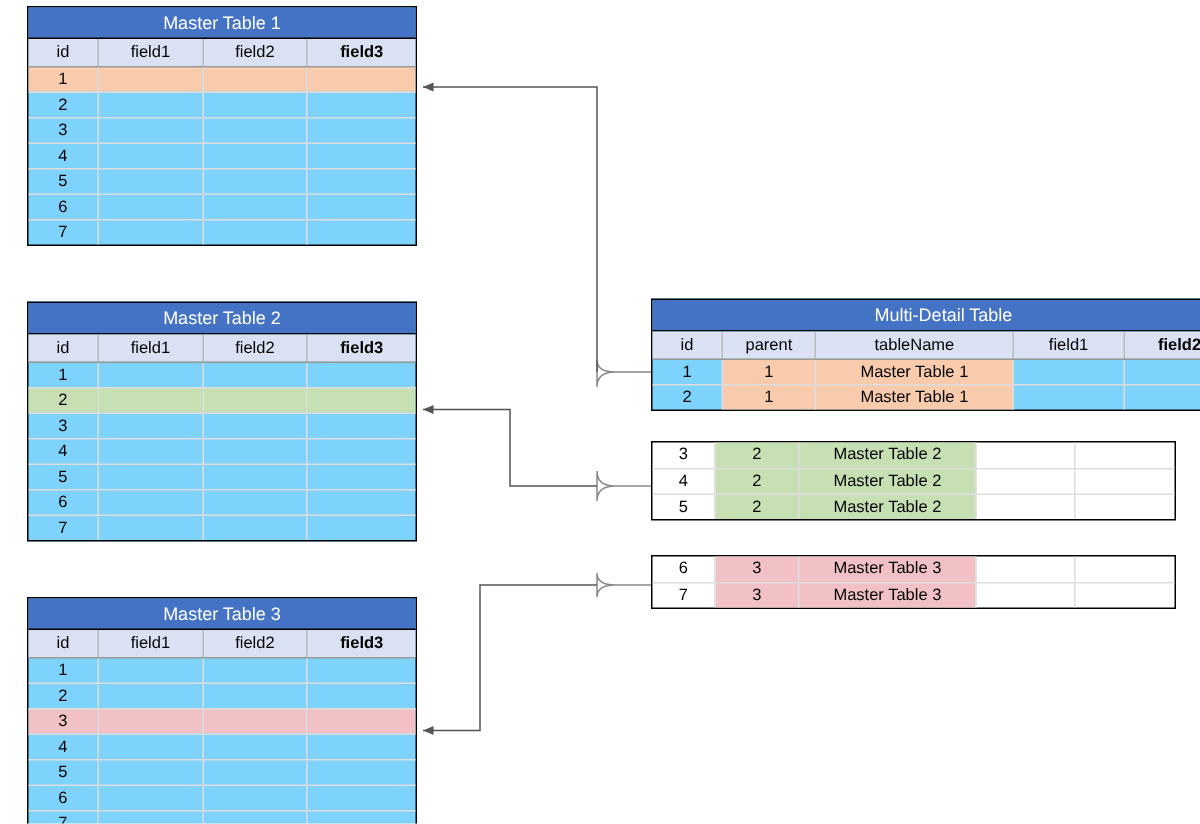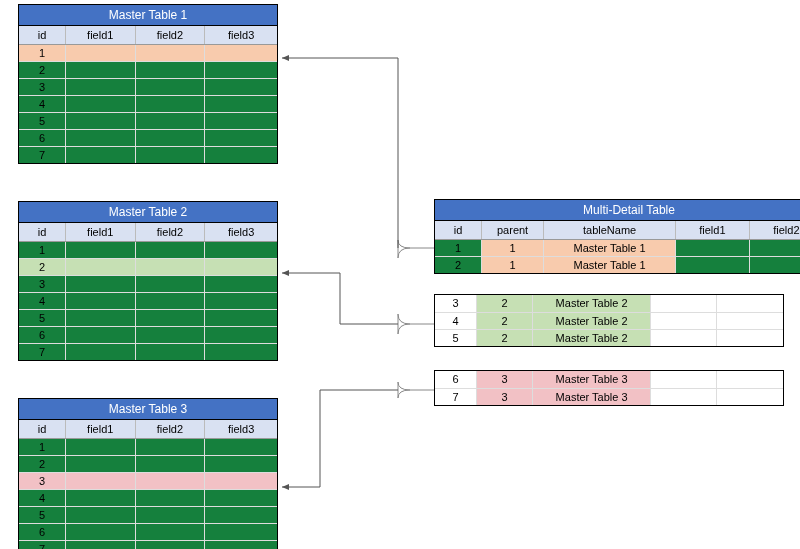--- a/index.html
+++ b/index.html
@@ -9,21 +9,21 @@
     width: 800px;
     height: 549px;
     font-family: Arial, sans-serif;
     font-size: 11px;
     background: #fff;
     position: relative;
   }
   .table-box {
     position: absolute;
     border: 1.5px solid #000;
-    background: #15803d;
+    background: #7dd3fc;
   }
   .title {
     background: #4472C4;
     color: #fff;
     text-align: center;
     font-weight: 400;
     padding: 3px 0;
     font-size: 12px;
     border-bottom: 1px solid #000;
   }
@@ -35,21 +35,21 @@
   th {
     background: #D9E1F2;
     font-weight: 400;
     padding: 2px 4px;
     text-align: center;
     border-right: 1px solid #bbb;
     border-bottom: 1px solid #999;
     font-size: 11px;
     height: 18px;
   }
-  th:last-child { border-right: none; }
+  th:last-child { border-right: none; font-weight: bold; }
   td {
     padding: 1px 4px;
     border-right: 1px solid #ddd;
     border-bottom: 1px solid #ddd;
     text-align: center;
     height: 17px;
     font-size: 11px;
   }
   td:last-child { border-right: none; }
   tr:last-child td { border-bottom: none; }

